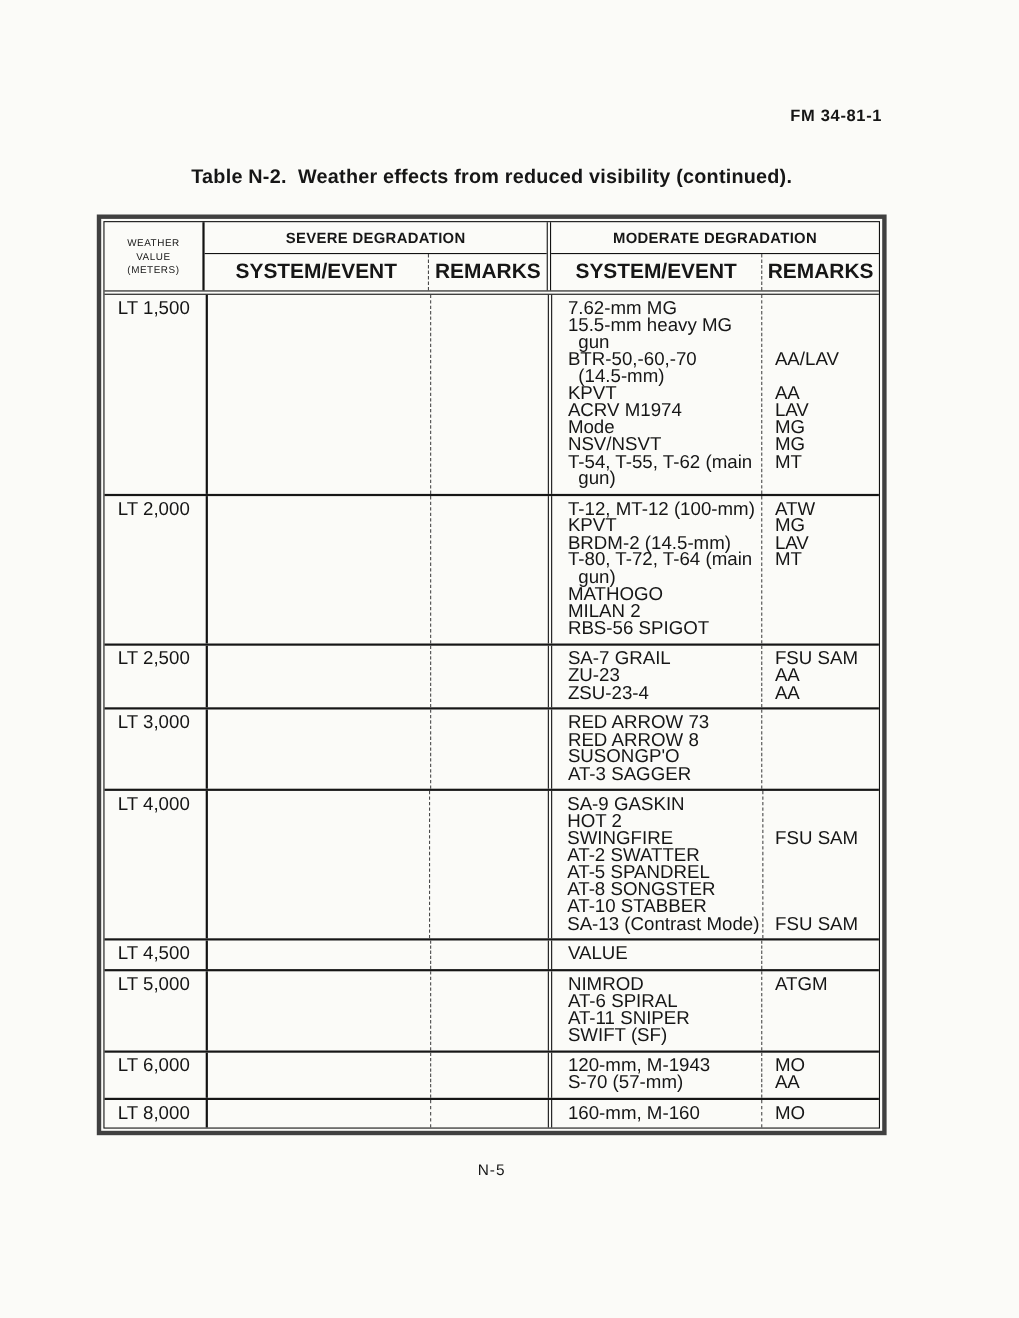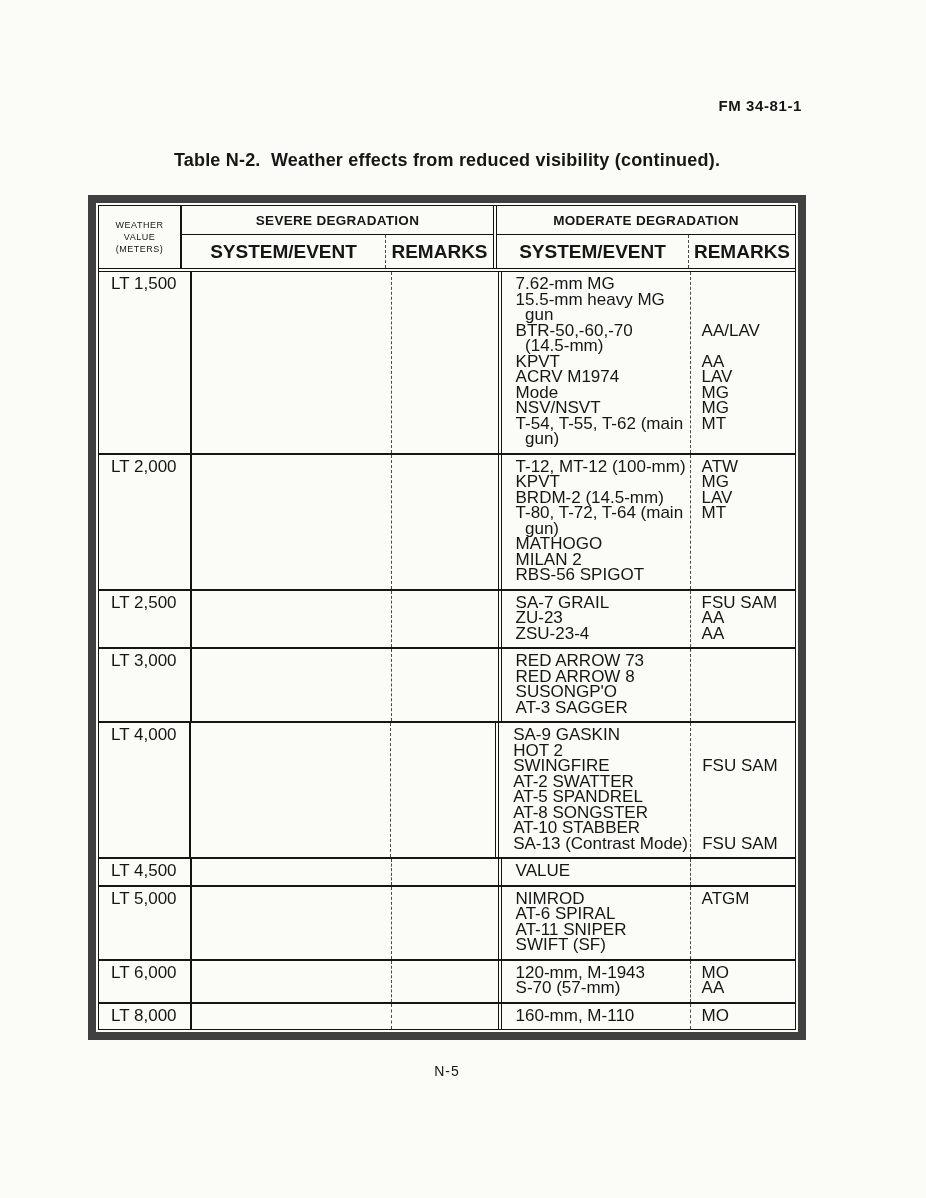--- a/index.html
+++ b/index.html
@@ -17,21 +17,21 @@
   .doc-ref {
     margin-top:97px; text-align:right; padding-right:4px;
     font-size:15px; font-weight:700; letter-spacing:0.6px;
   }
   .title {
     margin-top:36px; text-align:center;
     font-size:18px; font-weight:700; letter-spacing:0.2px;
     white-space:pre;
   }
 
-  .table-outer { margin-top:24px; border:8px solid #404040; background:#fbfbf8; }
+  .table-outer { margin-top:24px; border:4px solid #404040; background:#fbfbf8; }
   .table-inner { border:1px solid #121212; margin:2px; }
 
   .thead { display:flex; border-bottom:4px double #121212; }
   .hdr-weather {
     width:92px; display:flex; flex-direction:column;
     justify-content:center; align-items:center;
     font-size:9px; letter-spacing:0.5px; line-height:12px;
   }
   .hdr-weather span { display:block; }
   .group-sev { width:313px; border-left:2px solid #121212; }
@@ -254,21 +254,21 @@
             <div class="tcell c-mod-rem dashed">
               <div class="ln">MO</div>
               <div class="ln">AA</div>
             </div>
           </div>
           <div class="trow">
             <div class="tcell c-weather">LT 8,000</div>
             <div class="tcell c-sev-sys"></div>
             <div class="tcell c-sev-rem dashed"></div>
             <div class="tcell c-mod-sys">
-              <div class="ln">160-mm, M-110</div>
+              <div class="ln">160-mm, M-160</div>
             </div>
             <div class="tcell c-mod-rem dashed">
               <div class="ln">MO</div>
             </div>
           </div>
         </div>
 
     </div>
   </div>
 

